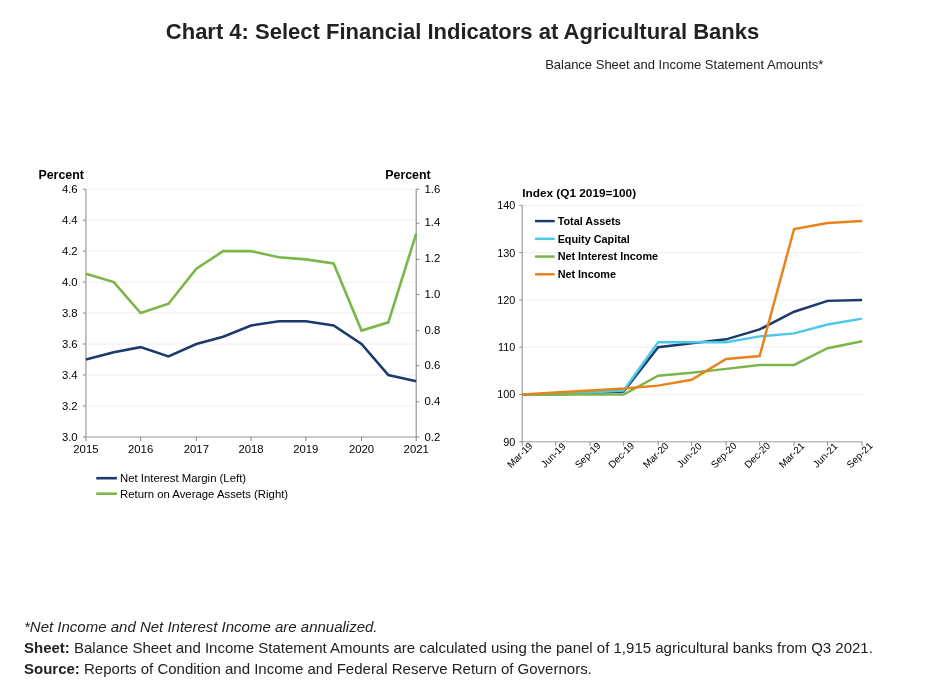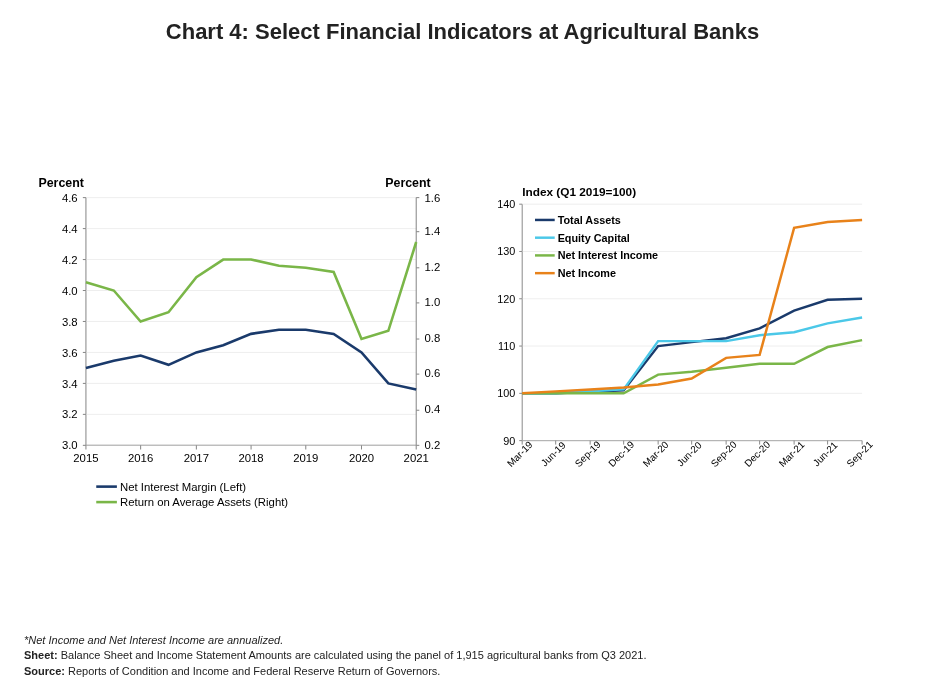--- a/index.html
+++ b/index.html
@@ -45,21 +45,21 @@
     }
     .chart-area {
       flex: 1;
       position: relative;
     }
     svg.chart-svg {
       width: 100%;
       height: 100%;
     }
     .footer {
-      font-size: 11px;
+      font-size: 15px;
       margin-top: 6px;
       line-height: 1.4;
     }
     .footer .asterisk-note { font-style: italic; }
   </style>
 </head>
 <body>
 
 <div class="page">
   <div class="main-title">Chart 4: Select Financial Indicators at Agricultural Banks</div>
@@ -160,20 +160,21 @@
 
           <line x1="70" y1="310" x2="90" y2="310" stroke="#1a3a6b" stroke-width="2.5"></line>
           <text x="93" y="314" font-size="11">Net Interest Margin (Left)</text>
           <line x1="70" y1="325" x2="90" y2="325" stroke="#7ab648" stroke-width="2.5"></line>
           <text x="93" y="329" font-size="11">Return on Average Assets (Right)</text>
         </svg>
       </div>
     </div>
 
     <div class="chart-panel">
+      <div class="chart-subtitle">Balance Sheet and Income Statement Amounts*</div>
       <div class="chart-area">
         <svg class="chart-svg" viewBox="0 0 440 340">
 
           <text x="55" y="22" font-size="12" font-weight="bold">Index (Q1 2019=100)</text>
 
           <line x1="55" y1="30" x2="55" y2="270" stroke="#888" stroke-width="1"></line>
           <line x1="55" y1="270" x2="400" y2="270" stroke="#888" stroke-width="1"></line>
 
           <text x="48" y="274" text-anchor="end" font-size="11">90</text>
           <line x1="52" y1="270" x2="55" y2="270" stroke="#888" stroke-width="1"></line>

